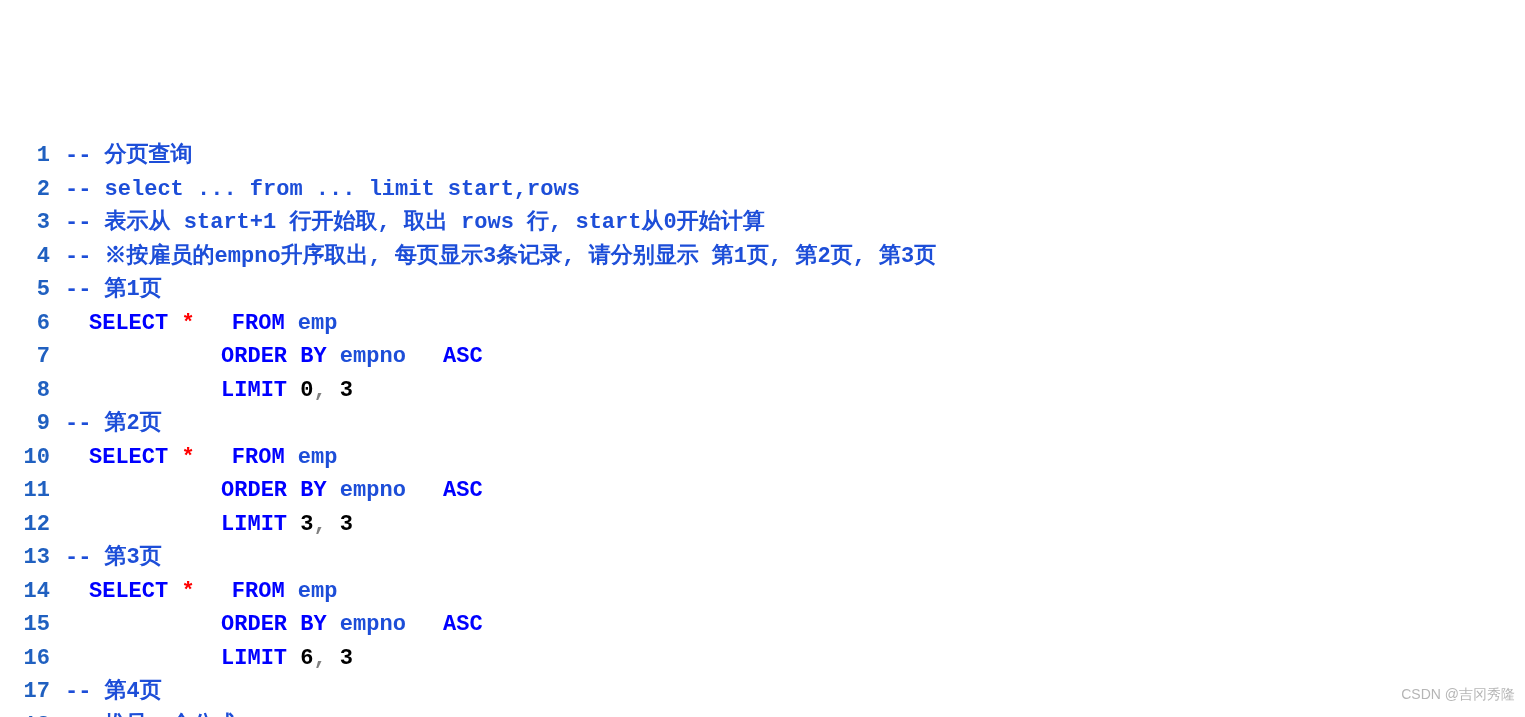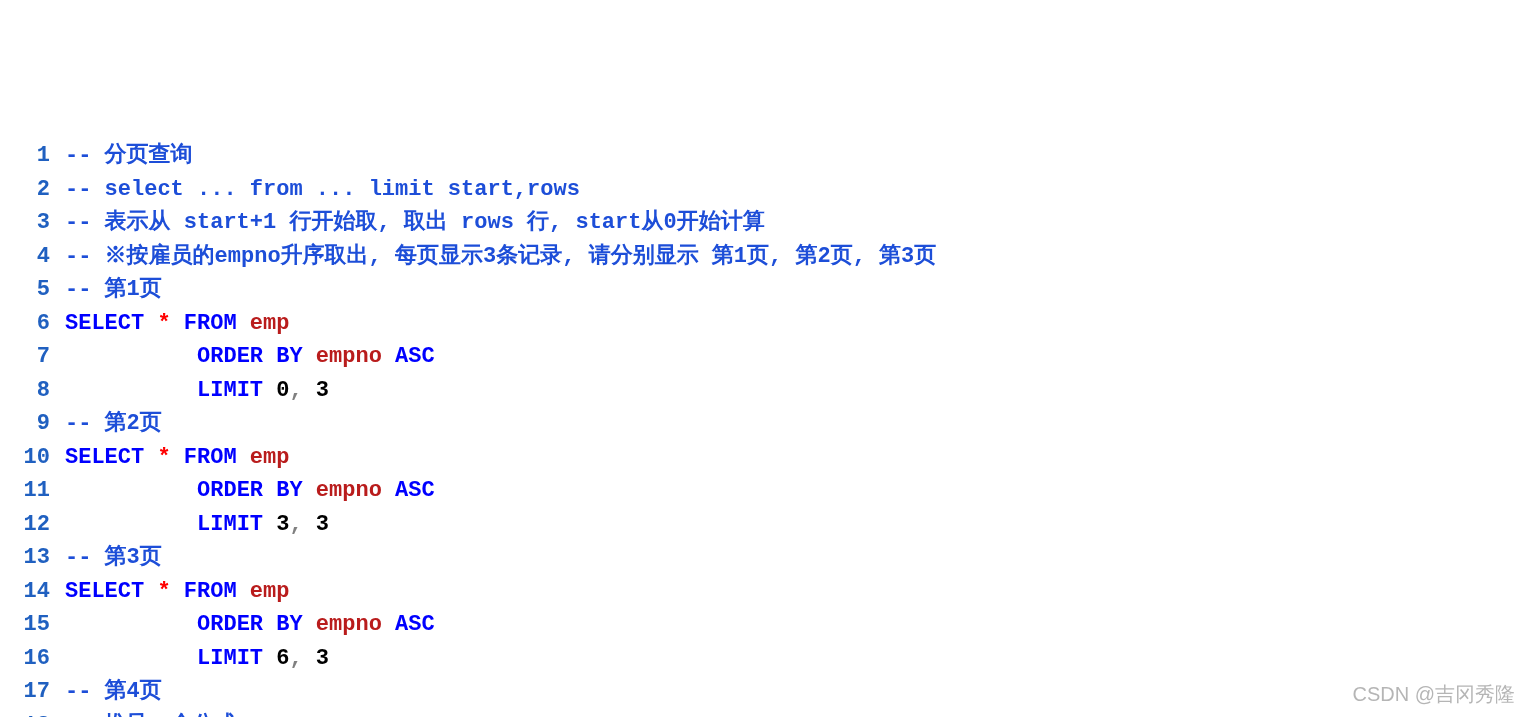--- a/index.html
+++ b/index.html
@@ -21,32 +21,32 @@
     color: #2060c0;
     font-weight: bold;
     padding-right: 15px;
     flex-shrink: 0;
   }
   .code {
     flex: 1;
   }
   .ln { display:block; }
   .cm { color: #1d4ed8; font-weight: bold; }
-  .kw { color: #0000ff; font-weight: bold; }
+  .kw { color: #0000ff; font-weight: bold; margin-left: 24px; }
   .op-red { color: #ff0000; font-weight: bold; }
-  .id { color: #b91c1c; font-weight: bold; }
+  .id { color: #1d4ed8; font-weight: bold; }
   .num { color: #000000; font-weight: bold; }
   .sym { color: #808080; font-weight: bold; }
   .watermark {
     position: fixed;
     right: 10px;
     bottom: 6px;
     color: rgba(120,120,120,0.55);
     font-family: sans-serif;
-    font-size: 20px;
+    font-size: 14px;
   }
 </style>
 </head>
 <body>
 
 
 
 <div class="editor">
 <div class="gutter"><span class="ln">1</span><span class="ln">2</span><span class="ln">3</span><span class="ln">4</span><span class="ln">5</span><span class="ln">6</span><span class="ln">7</span><span class="ln">8</span><span class="ln">9</span><span class="ln">10</span><span class="ln">11</span><span class="ln">12</span><span class="ln">13</span><span class="ln">14</span><span class="ln">15</span><span class="ln">16</span><span class="ln">17</span><span class="ln">18</span></div>
 <div class="code"><span class="ln"><span class="cm">-- 分页查询</span></span><span class="ln"><span class="cm">-- select ... from ... limit start,rows</span></span><span class="ln"><span class="cm">-- 表示从 start+1 行开始取, 取出 rows 行, start从0开始计算</span></span><span class="ln"><span class="cm">-- ※按雇员的empno升序取出, 每页显示3条记录, 请分别显示 第1页, 第2页, 第3页</span></span><span class="ln"><span class="cm">-- 第1页</span></span><span class="ln"><span class="kw">SELECT</span> <span class="op-red">*</span> <span class="kw">FROM</span> <span class="id">emp</span></span><span class="ln">          <span class="kw">ORDER BY</span> <span class="id">empno</span> <span class="kw">ASC</span></span><span class="ln">          <span class="kw">LIMIT</span> <span class="num">0</span><span class="sym">,</span> <span class="num">3</span></span><span class="ln"><span class="cm">-- 第2页</span></span><span class="ln"><span class="kw">SELECT</span> <span class="op-red">*</span> <span class="kw">FROM</span> <span class="id">emp</span></span><span class="ln">          <span class="kw">ORDER BY</span> <span class="id">empno</span> <span class="kw">ASC</span></span><span class="ln">          <span class="kw">LIMIT</span> <span class="num">3</span><span class="sym">,</span> <span class="num">3</span></span><span class="ln"><span class="cm">-- 第3页</span></span><span class="ln"><span class="kw">SELECT</span> <span class="op-red">*</span> <span class="kw">FROM</span> <span class="id">emp</span></span><span class="ln">          <span class="kw">ORDER BY</span> <span class="id">empno</span> <span class="kw">ASC</span></span><span class="ln">          <span class="kw">LIMIT</span> <span class="num">6</span><span class="sym">,</span> <span class="num">3</span></span><span class="ln"><span class="cm">-- 第4页</span></span><span class="ln"><span class="cm">-- 推导一个公式</span></span></div>

